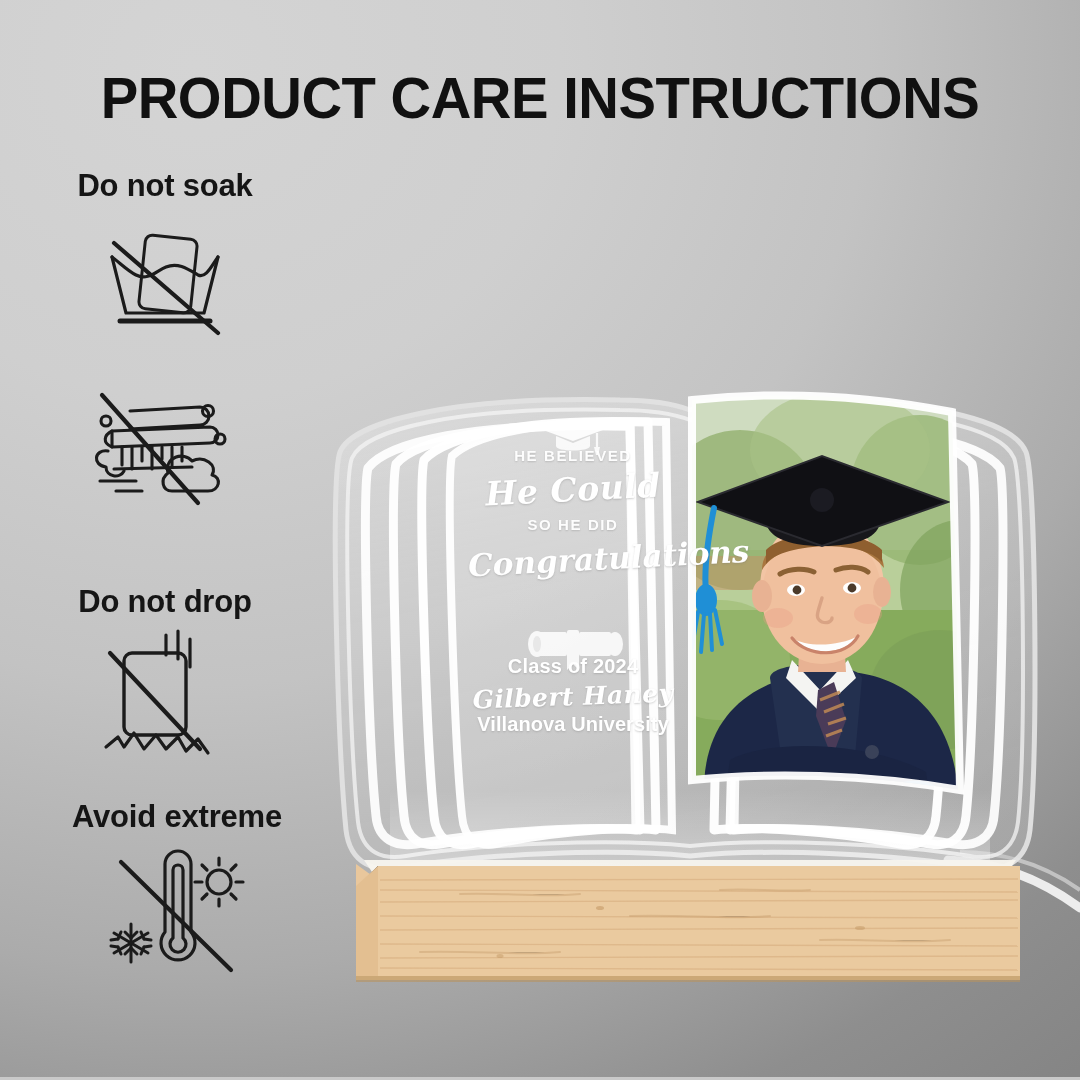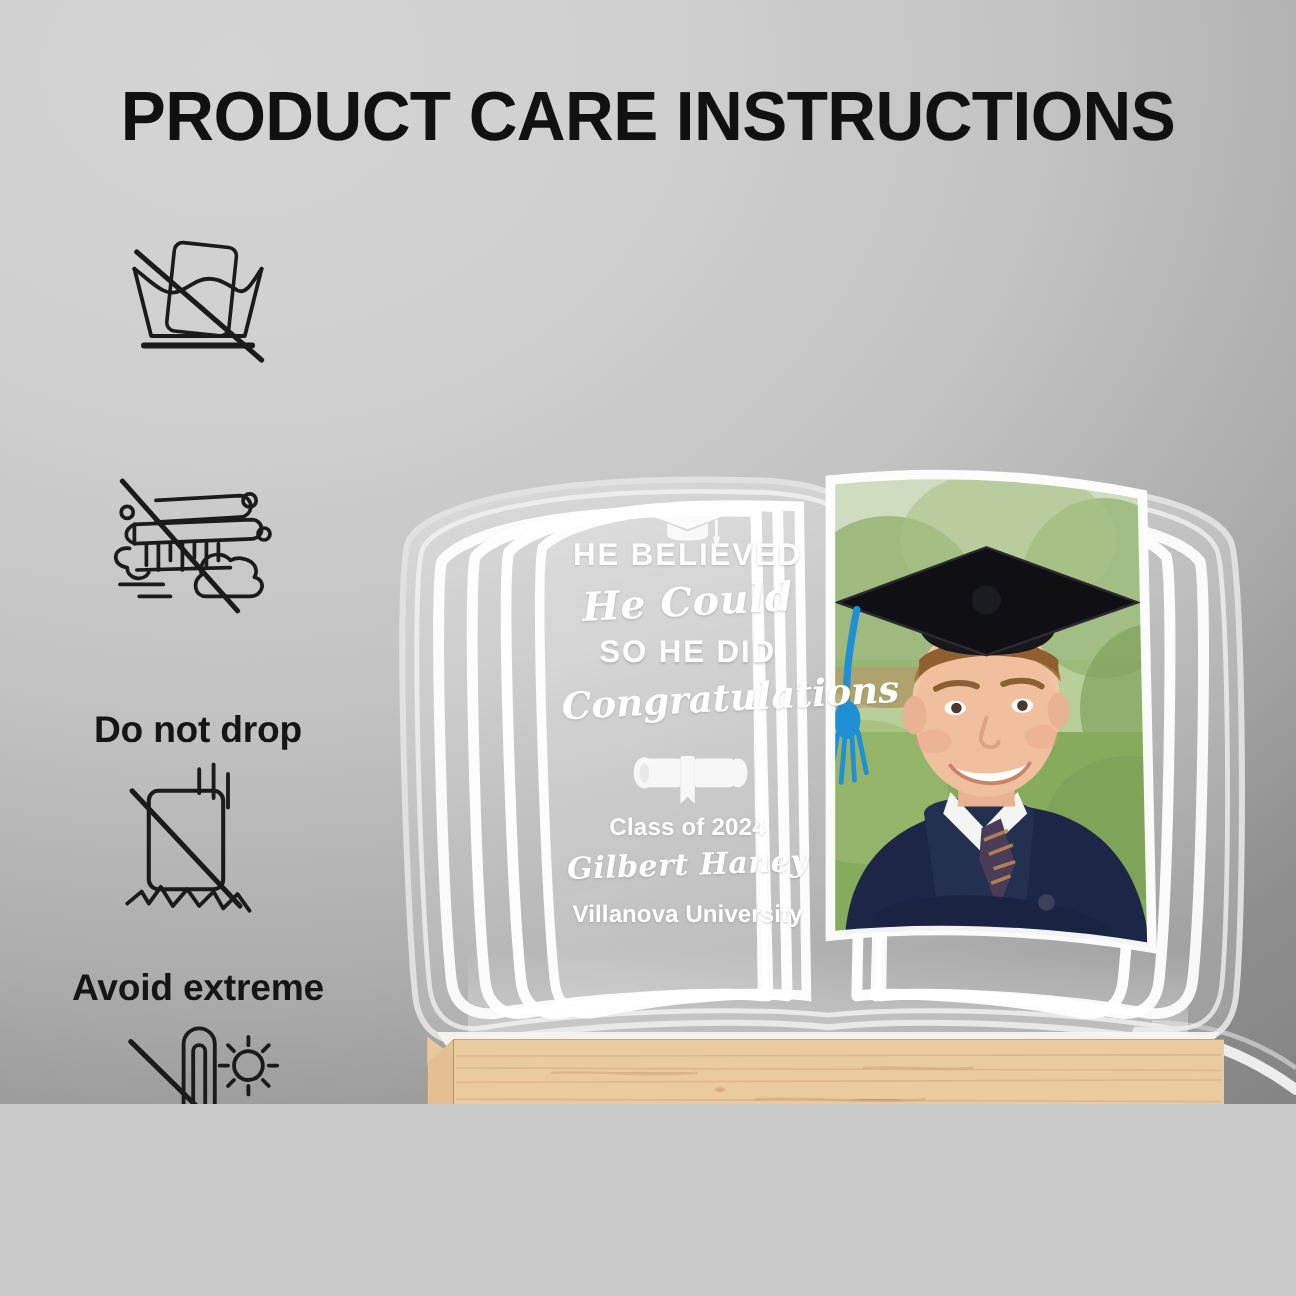--- a/index.html
+++ b/index.html
@@ -2,21 +2,21 @@
 <html><head>
 <meta charset="utf-8">
 <style>
   html,body{margin:0;padding:0;}
   body{
     width:1080px;height:1080px;overflow:hidden;
     font-family:"Liberation Sans", sans-serif;
     background:#c9c9c9;
   }
   #stage{
-    position:relative;width:1080px;height:920px;overflow:hidden;
+    position:relative;width:1080px;height:1077px;overflow:hidden;
     background:
       radial-gradient(130% 120% at 18% 6%, #d4d4d4 0%, #cfcfcf 26%, #c3c3c3 48%, #ababab 70%, #8e8e8e 88%, #858585 100%);
   }
   
   #title{
     position:absolute;left:0;top:64px;width:1080px;text-align:center;
     font-family:"Liberation Sans", sans-serif;
     font-weight:bold;font-size:58px;letter-spacing:-0.5px;
     color:#111;transform:scaleX(0.97);white-space:nowrap;
   }
@@ -31,21 +31,21 @@
   
   #product{position:absolute;left:300px;top:360px;width:780px;height:660px;}
   #cable{position:absolute;left:0;top:0;}
   #book{position:absolute;left:0;top:0;}
   #plaque-text{
     position:absolute;left:168px;top:50px;width:210px;text-align:center;
     color:#ffffff;
   }
   .pt-line{ text-shadow:0 1px 2px rgba(120,120,120,.35); }
   .pt-caps{
-    font-weight:bold;font-size:26px;letter-spacing:1.6px;line-height:1.1;
+    font-weight:bold;font-size:15px;letter-spacing:1.6px;line-height:1.1;
     opacity:.97;
   }
   .pt-script{
     font-family:"DejaVu Serif", serif;font-style:italic;font-weight:bold;
     font-size:33px;line-height:1.05;letter-spacing:.5px;
     transform:rotate(-3deg);
   }
   .pt-script.big{font-size:31px;letter-spacing:0px;}
   .pt-small{font-weight:bold;font-size:20px;letter-spacing:.2px;}
   .pt-name{
@@ -57,20 +57,21 @@
 </head>
 <body>
 
 <div id="stage">
 
   <div id="title">PRODUCT CARE INSTRUCTIONS</div>
 
   <div id="care">
 
     <div class="care-item" style="height:205px;">
+      <div class="care-label">Do not soak</div>
       <svg class="care-icon" width="150" height="130" viewBox="0 0 150 130">
         <g fill="none" stroke="#1b1b1b" stroke-width="3.2" stroke-linecap="round" stroke-linejoin="round">
 
           <path d="M22,48 L36,104 L114,104 L128,48"></path>
           <path d="M22,48 C30,54 38,62 46,66 C58,72 66,62 76,58 C88,53 98,60 108,66 C116,70 122,56 128,48"></path>
           <line x1="30" y1="112" x2="120" y2="112" stroke-width="5"></line>
 
           <rect x="52" y="28" width="52" height="74" rx="7" transform="rotate(6 78 65)" stroke-width="3"></rect>
 
           <line x1="24" y1="34" x2="128" y2="124" stroke-width="4.2"></line>
@@ -122,21 +123,21 @@
 
           <rect x="34" y="28" width="62" height="82" rx="8" stroke-width="3.4"></rect>
 
           <path d="M16,122 L28,112 L34,122 L44,108 L54,124 L66,110 L76,124 L88,112 L96,126 L108,114 L118,128"></path>
 
           <line x1="20" y1="28" x2="110" y2="124" stroke-width="4.2"></line>
         </g>
       </svg>
     </div>
 
-    <div class="care-item" style="height:230px;">
+    <div class="care-item" style="height:230px;padding-left:12px;">
       <div class="care-label">
         <div>Avoid extreme</div>
       </div>
       <svg class="care-icon" width="160" height="140" viewBox="0 0 160 140">
         <g fill="none" stroke="#1b1b1b" stroke-width="3.2" stroke-linecap="round" stroke-linejoin="round">
 
           <path d="M68,24 a13,13 0 0 1 26,0 L94,92 a17,17 0 1 1 -26,0 Z"></path>
           <path d="M76,30 a5,5 0 0 1 10,0 L86,98 a8,8 0 1 1 -10,0 Z"></path>
 
           <circle cx="122" cy="42" r="12"></circle>
@@ -342,21 +343,21 @@
       </g>
     </svg>
 
     <div id="plaque-text">
       <div class="pt-line pt-caps" style="margin-top:38px;">HE BELIEVED</div>
       <div class="pt-line pt-script" style="margin-top:8px;">He Could</div>
       <div class="pt-line pt-caps" style="margin-top:10px;">SO HE DID</div>
       <div class="pt-line pt-script big" style="margin-top:10px;">Congratulations</div>
       <div class="pt-line pt-small" style="margin-top:79px;">Class of 2024</div>
       <div class="pt-line pt-name" style="margin-top:4px;">Gilbert Haney</div>
-      <div class="pt-line pt-univ" style="margin-top:16px;">Villanova University</div>
+      <div class="pt-line pt-univ" style="margin-top:2px;">Villanova University</div>
     </div>
 
     <svg style="position:absolute;left:240px;top:56px;" width="66" height="42" viewBox="0 0 66 42">
       <path d="M3,14 L33,3 L63,14 L33,25 Z" fill="#ffffff" opacity=".9"></path>
       <path d="M16,20 L16,30 C16,36 50,36 50,30 L50,20 L33,27 Z" fill="#ffffff" opacity=".82"></path>
       <path d="M57,17 L57,31" stroke="#ffffff" stroke-width="2.2" opacity=".85"></path>
       <path d="M54,31 L60,31 L58,39 L56,39 Z" fill="#ffffff" opacity=".85"></path>
     </svg>
 
     <svg style="position:absolute;left:224px;top:268px;" width="100" height="44" viewBox="0 0 100 44">

